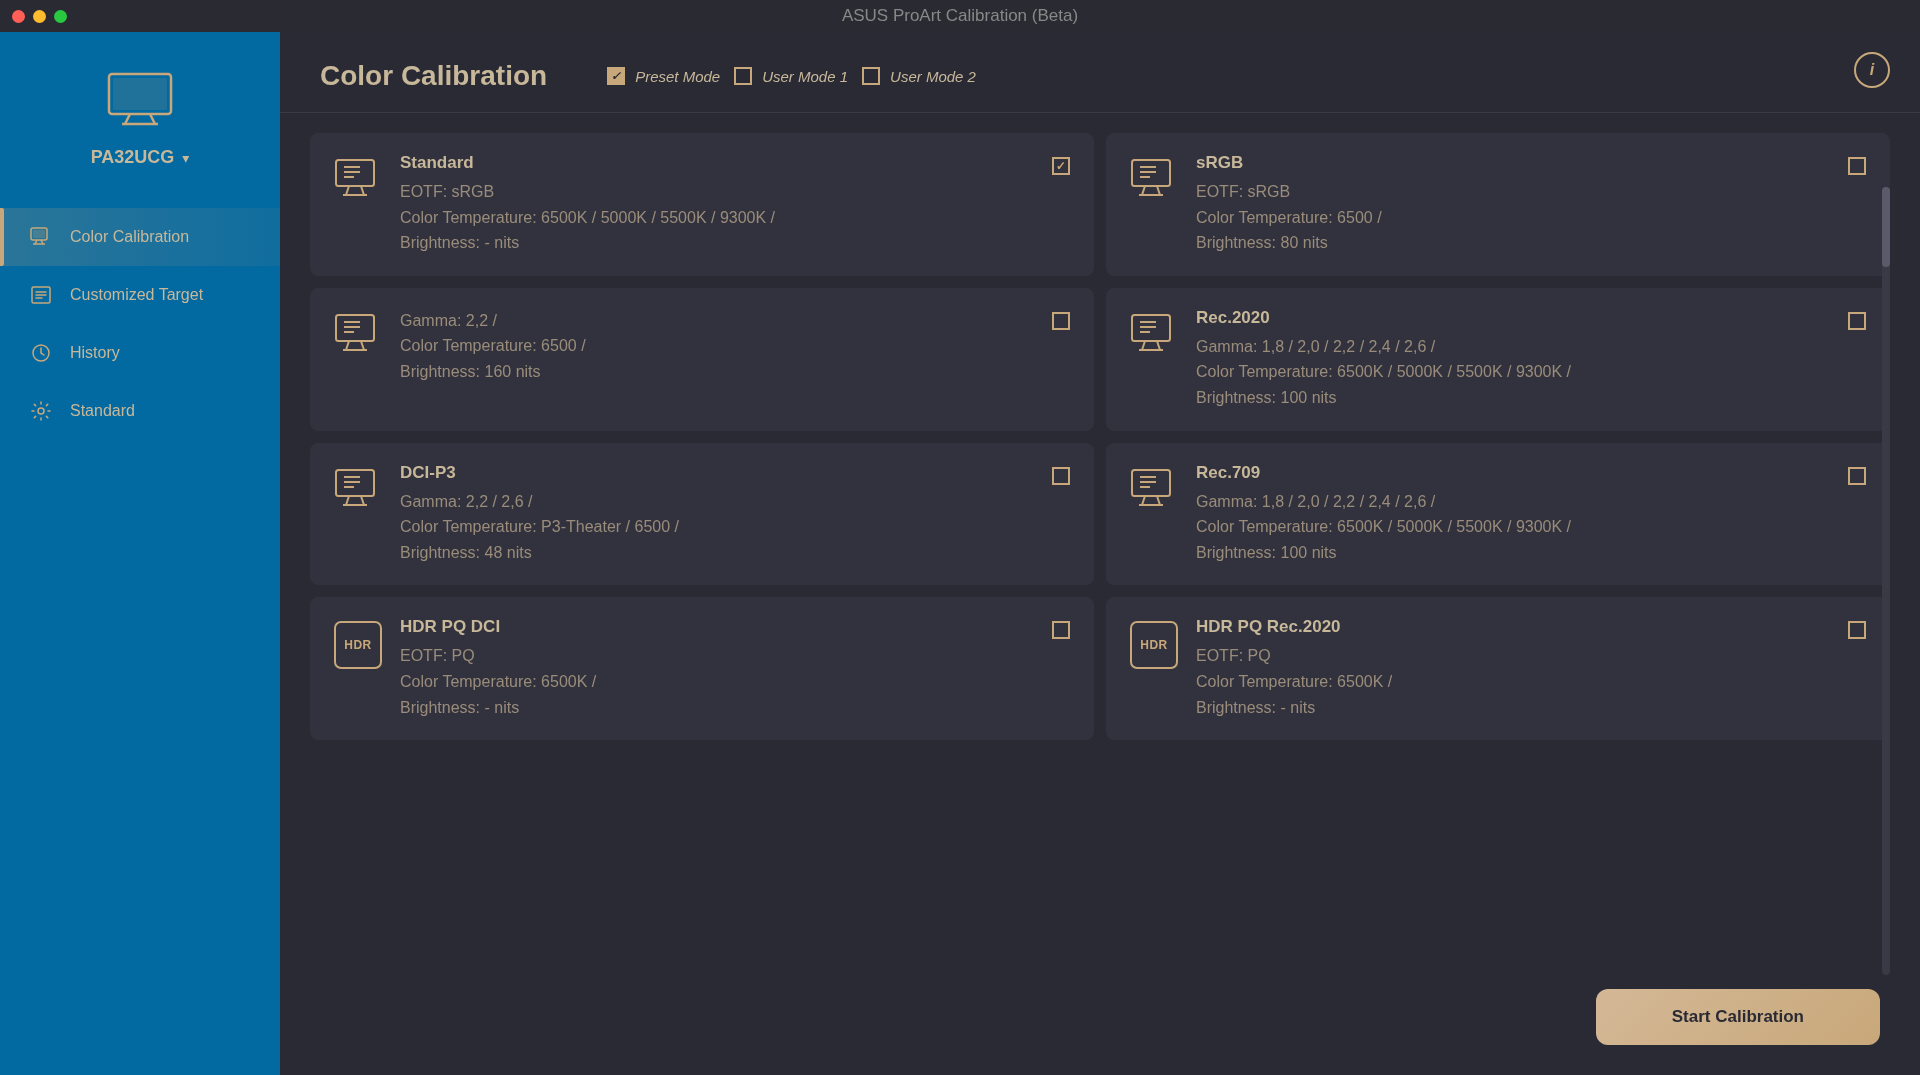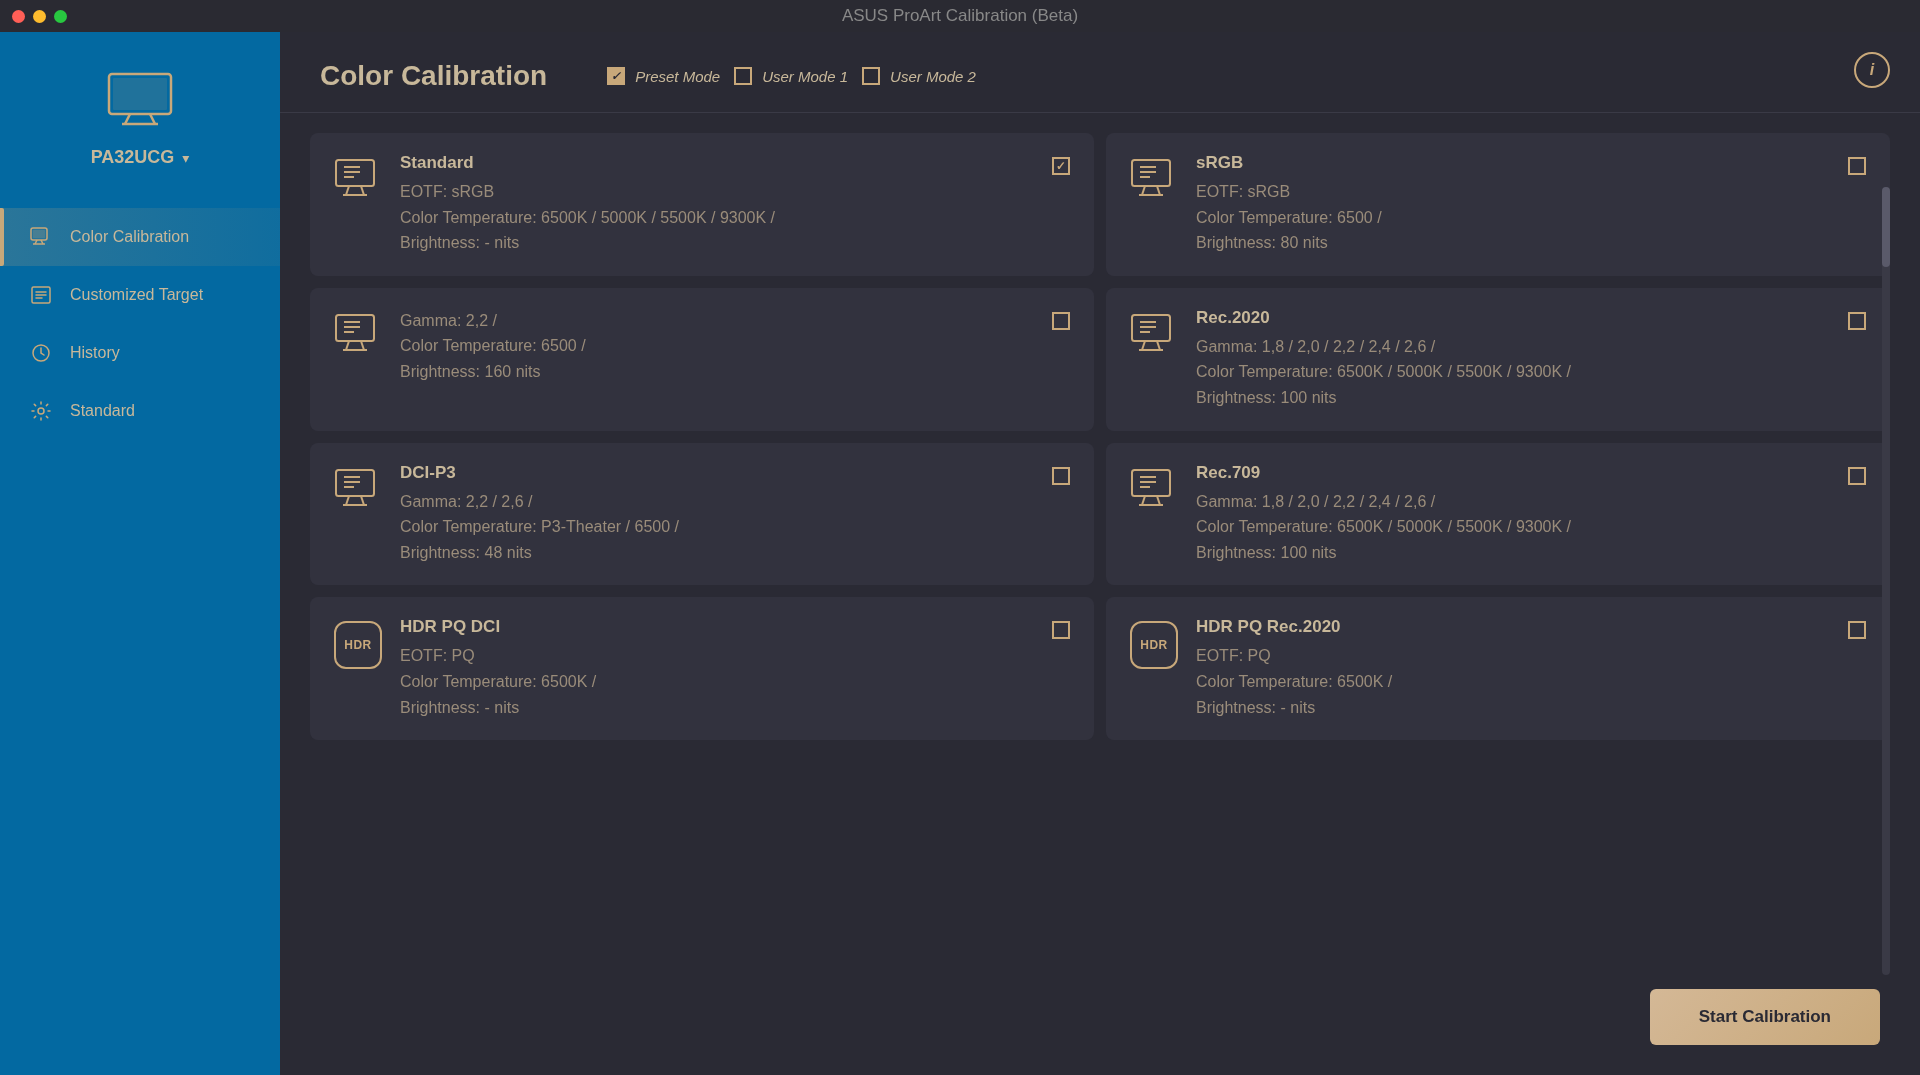--- a/index.html
+++ b/index.html
@@ -274,21 +274,21 @@
       font-size: 12px;
       color: #c8a87a;
       font-weight: bold;
     }
 
     
     .hdr-badge {
       width: 48px;
       height: 48px;
       border: 2px solid #c8a87a;
-      border-radius: 12px;
+      border-radius: 7px;
       display: flex;
       align-items: center;
       justify-content: center;
       font-size: 12px;
       font-weight: 900;
       color: #c8a87a;
       letter-spacing: 0.5px;
       flex-shrink: 0;
       margin-top: 4px;
     }
@@ -297,22 +297,22 @@
     .bottom-bar {
       position: absolute;
       bottom: 30px;
       right: 40px;
     }
 
     .start-calibration-btn {
       background: linear-gradient(135deg, #d4b896, #c8a87a);
       color: #2a2a34;
       border: none;
-      border-radius: 6px;
-      padding: 18px 49px;
+      border-radius: 12px;
+      padding: 18px 76px;
       font-size: 17px;
       font-weight: 600;
       cursor: pointer;
       transition: opacity 0.2s;
     }
 
     .profiles-container::-webkit-scrollbar {
       width: 8px;
     }
     .profiles-container::-webkit-scrollbar-track {

